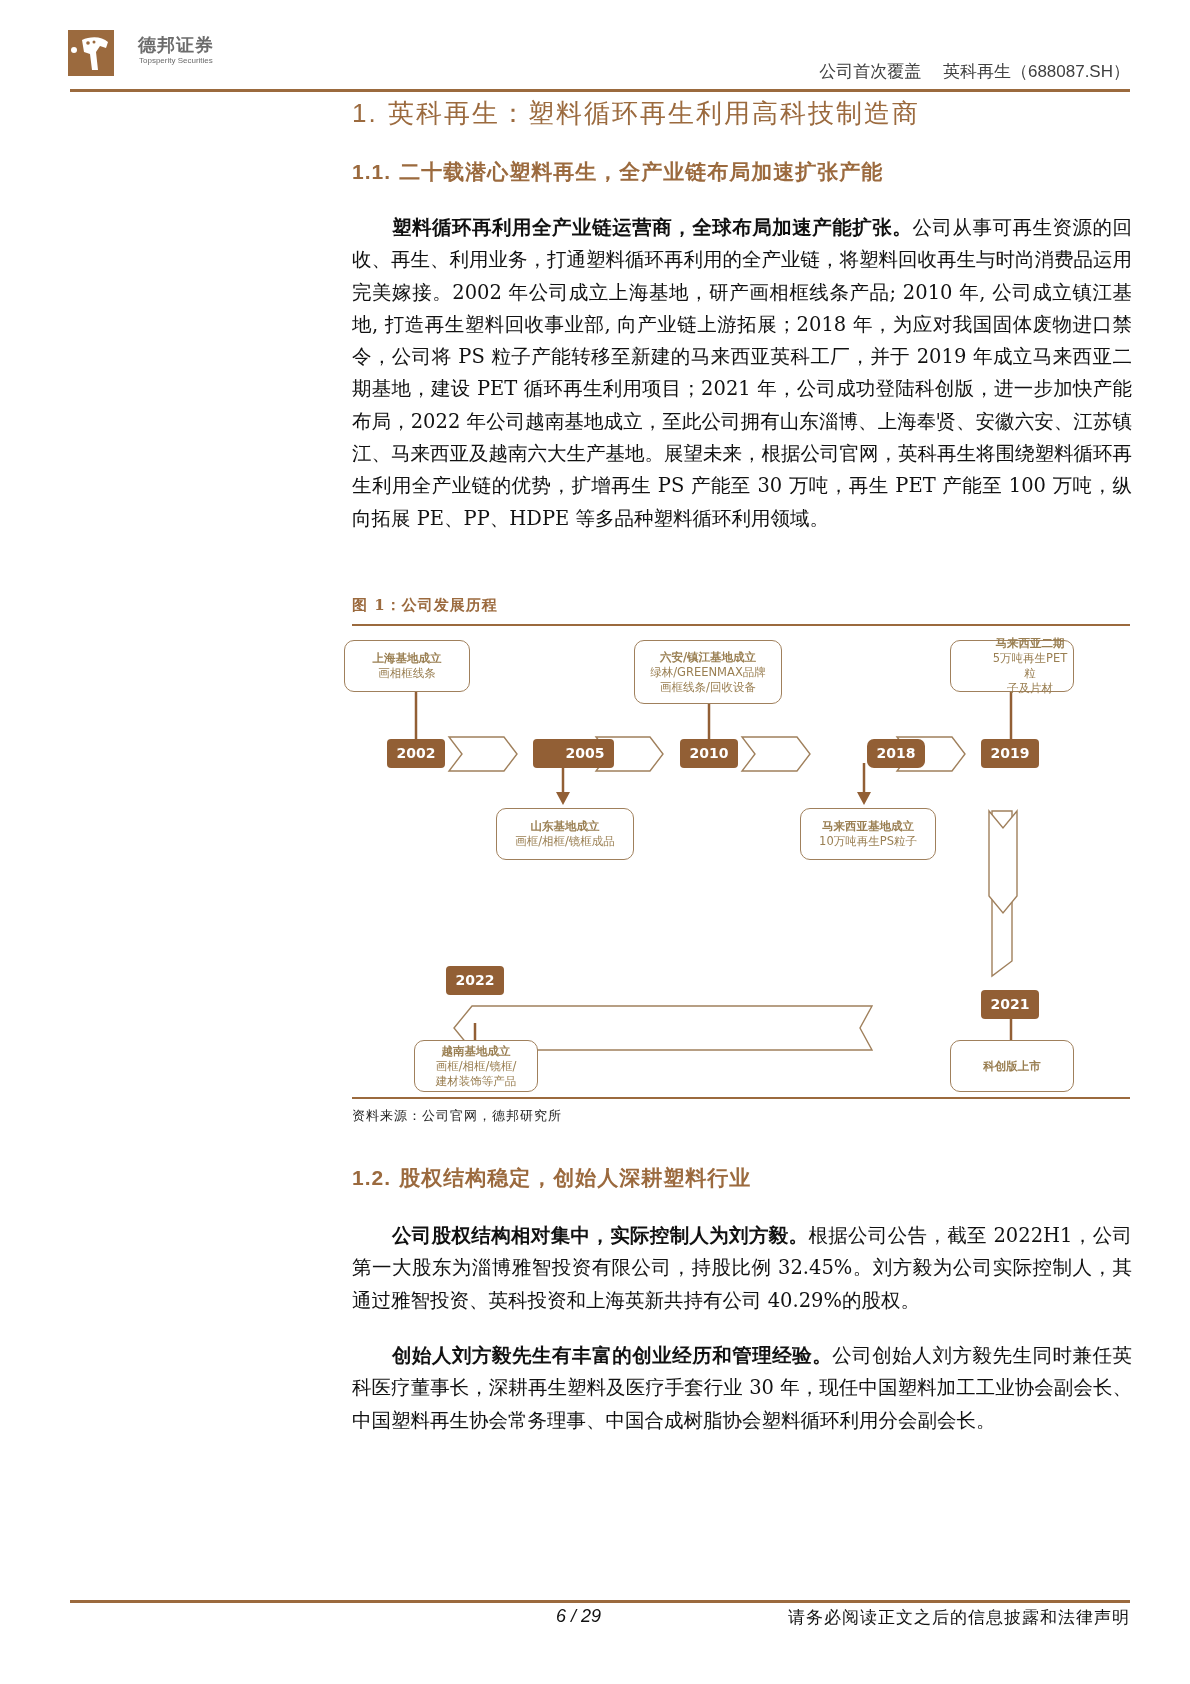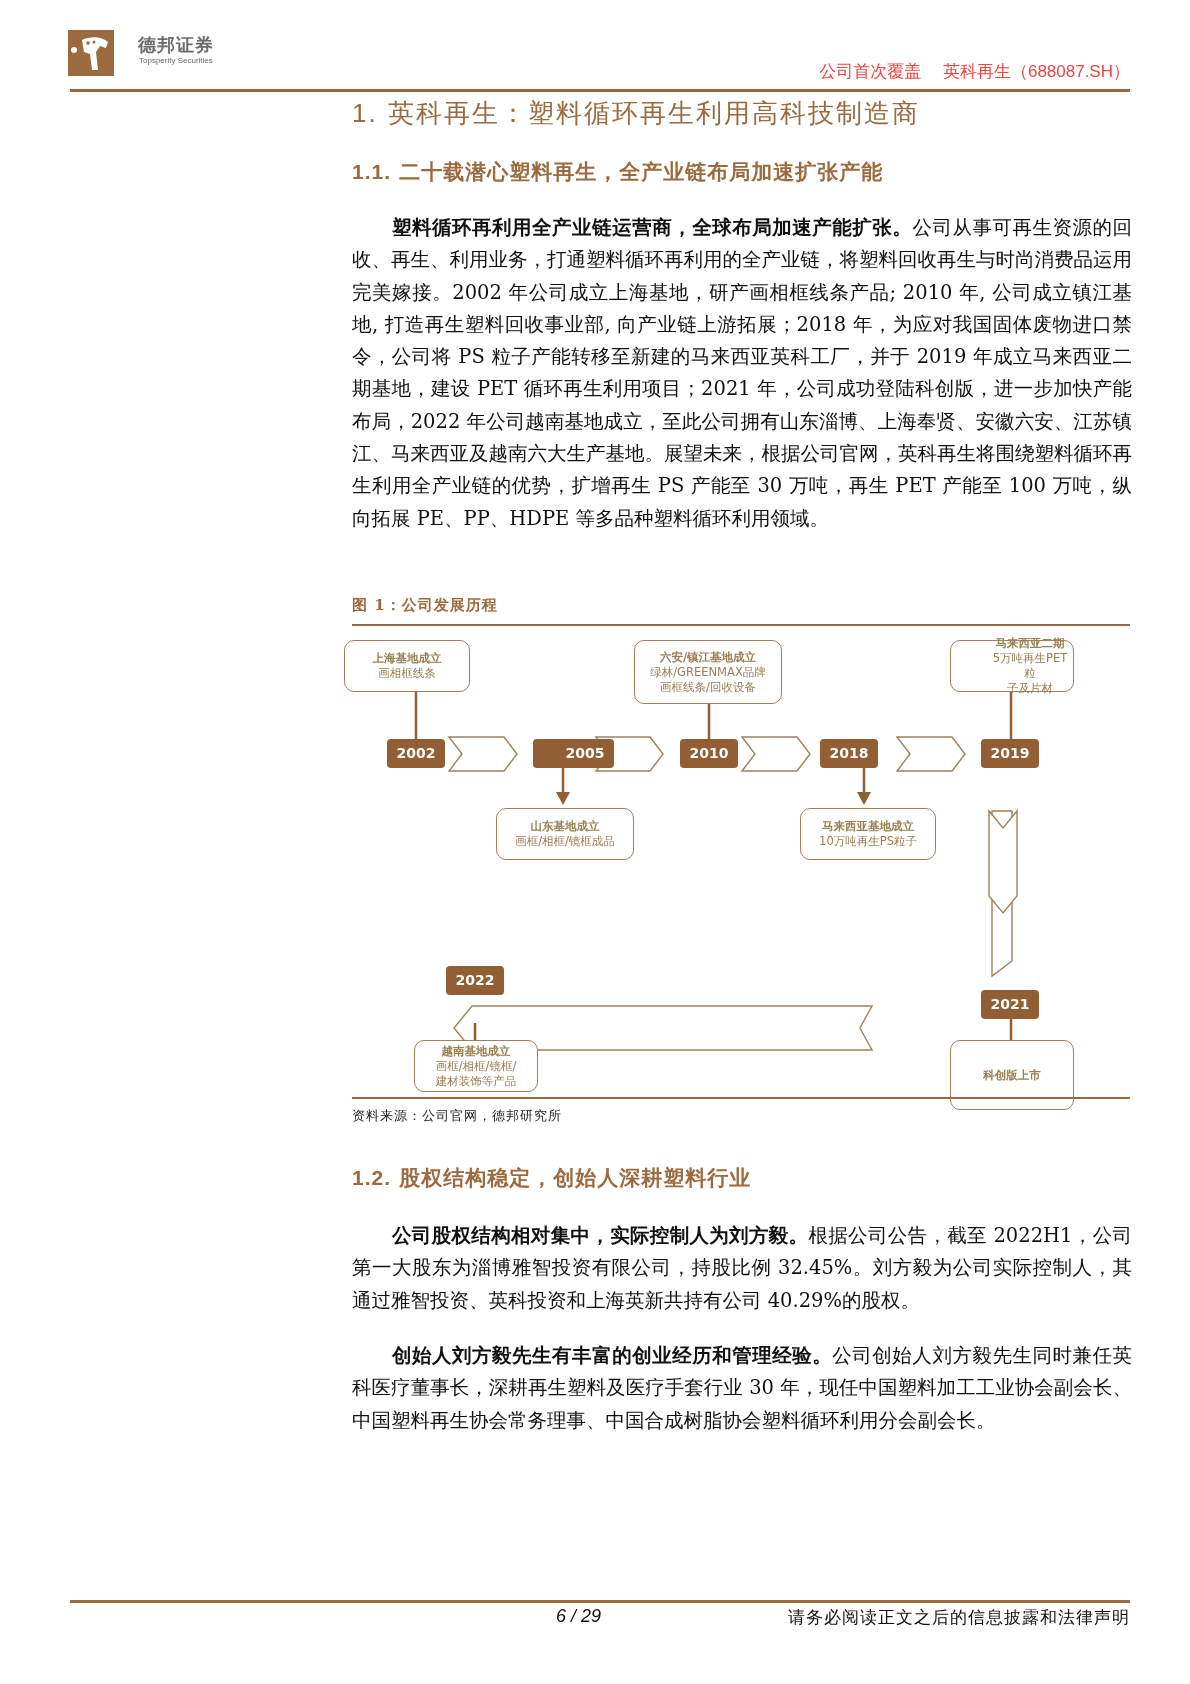--- a/index.html
+++ b/index.html
@@ -3,21 +3,21 @@
 <meta charset="utf-8">
 <style>
   html, body { margin:0; padding:0; background:#fff; }
   body { width:1190px; height:1684px; position:relative; overflow:hidden;
          font-family:"DejaVu Serif","Liberation Serif",serif; color:#000; }
   .abs { position:absolute; }
   .logo-box { left:68px; top:30px; width:46px; height:46px; background:#9b6a3e; }
   .logo-box svg { display:block; }
   .brand-name { left:138px; top:33px; font-family:"DejaVu Sans","Liberation Sans",sans-serif; font-weight:bold; font-size:18px; color:#6b6b6b; letter-spacing:1px; }
   .brand-en { left:139px; top:56px; font-family:"Liberation Sans",sans-serif; font-size:8px; color:#6b6b6b; }
-  .header-right { right:60px; top:60px; font-size:17px; color:#ef4444; font-family:"DejaVu Serif",serif; }
+  .header-right { right:60px; top:60px; font-size:17px; color:#404040; font-family:"DejaVu Serif",serif; }
   .header-right .code { font-family:"Liberation Sans",sans-serif; }
   .rule { background:#9b6a3e; height:3px; }
   .h1 { left:352px; top:96px; font-size:26px; color:#9b6a3e; font-weight:normal; letter-spacing:2px; }
   .h1 .num { font-family:"Liberation Sans",sans-serif; }
   .h2 { left:352px; top:158px; font-size:21px; color:#9b6a3e; font-weight:bold; letter-spacing:1px; }
   .h2 .num { font-family:"Liberation Sans",sans-serif; }
   .para { left:352px; width:780px; font-size:19.5px; line-height:32.3px; text-align:justify; color:#111; }
   .para b { font-weight:bold; }
   .fig-title { left:352px; top:596px; font-size:15px; color:#9b6a3e; font-weight:bold; letter-spacing:1px; }
   .fig-rule-top { left:352px; top:624px; width:778px; height:2px; background:#9b6a3e; }
@@ -98,21 +98,21 @@
     <line x1="659" y1="392" x2="659" y2="430"></line>
       <path d="M652,426 L659,439 L666,426 Z" stroke="none"></path>
     <line x1="123" y1="397" x2="123" y2="430"></line>
       <path d="M116,426 L123,439 L130,426 Z" stroke="none"></path>
   </g>
 </svg>
 
 <div class="year" style="left:387px; top:739px;">2002</div>
 <div class="year" style="left:533px; top:739px;padding-left:23px;">2005</div>
 <div class="year" style="left:680px; top:739px;">2010</div>
-<div class="year" style="left:820px; top:739px;">2018</div>
+<div class="year" style="left:867px; top:739px;border-radius:7px;">2018</div>
 <div class="year" style="left:981px; top:739px;">2019</div>
 <div class="year" style="left:981px; top:990px;">2021</div>
 <div class="year" style="left:446px; top:966px;">2022</div>
 
 <div class="event-box" style="left:344px; top:640px; width:126px; height:52px;">
   <div class="t">上海基地成立</div>
   <div>画相框线条</div>
 </div>
 <div class="event-box" style="left:496px; top:808px; width:138px; height:52px;">
   <div class="t">山东基地成立</div>
@@ -125,21 +125,21 @@
 </div>
 <div class="event-box" style="left:800px; top:808px; width:136px; height:52px;">
   <div class="t">马来西亚基地成立</div>
   <div>10万吨再生PS粒子</div>
 </div>
 <div class="event-box" style="left:950px; top:640px; width:124px; height:52px;padding-left:36px;">
   <div class="t">马来西亚二期</div>
   <div>5万吨再生PET粒</div>
   <div>子及片材</div>
 </div>
-<div class="event-box" style="left:950px; top:1040px; width:124px; height:70px;">
+<div class="event-box" style="left:950px; top:1040px; width:124px; height:52px;">
   <div class="t">科创版上市</div>
 </div>
 <div class="event-box" style="left:414px; top:1040px; width:124px; height:52px;">
   <div class="t">越南基地成立</div>
   <div>画框/相框/镜框/</div>
   <div>建材装饰等产品</div>
 </div>
 
 <div class="abs fig-rule-bot"></div>
 <div class="abs source">资料来源：公司官网，德邦研究所</div>

